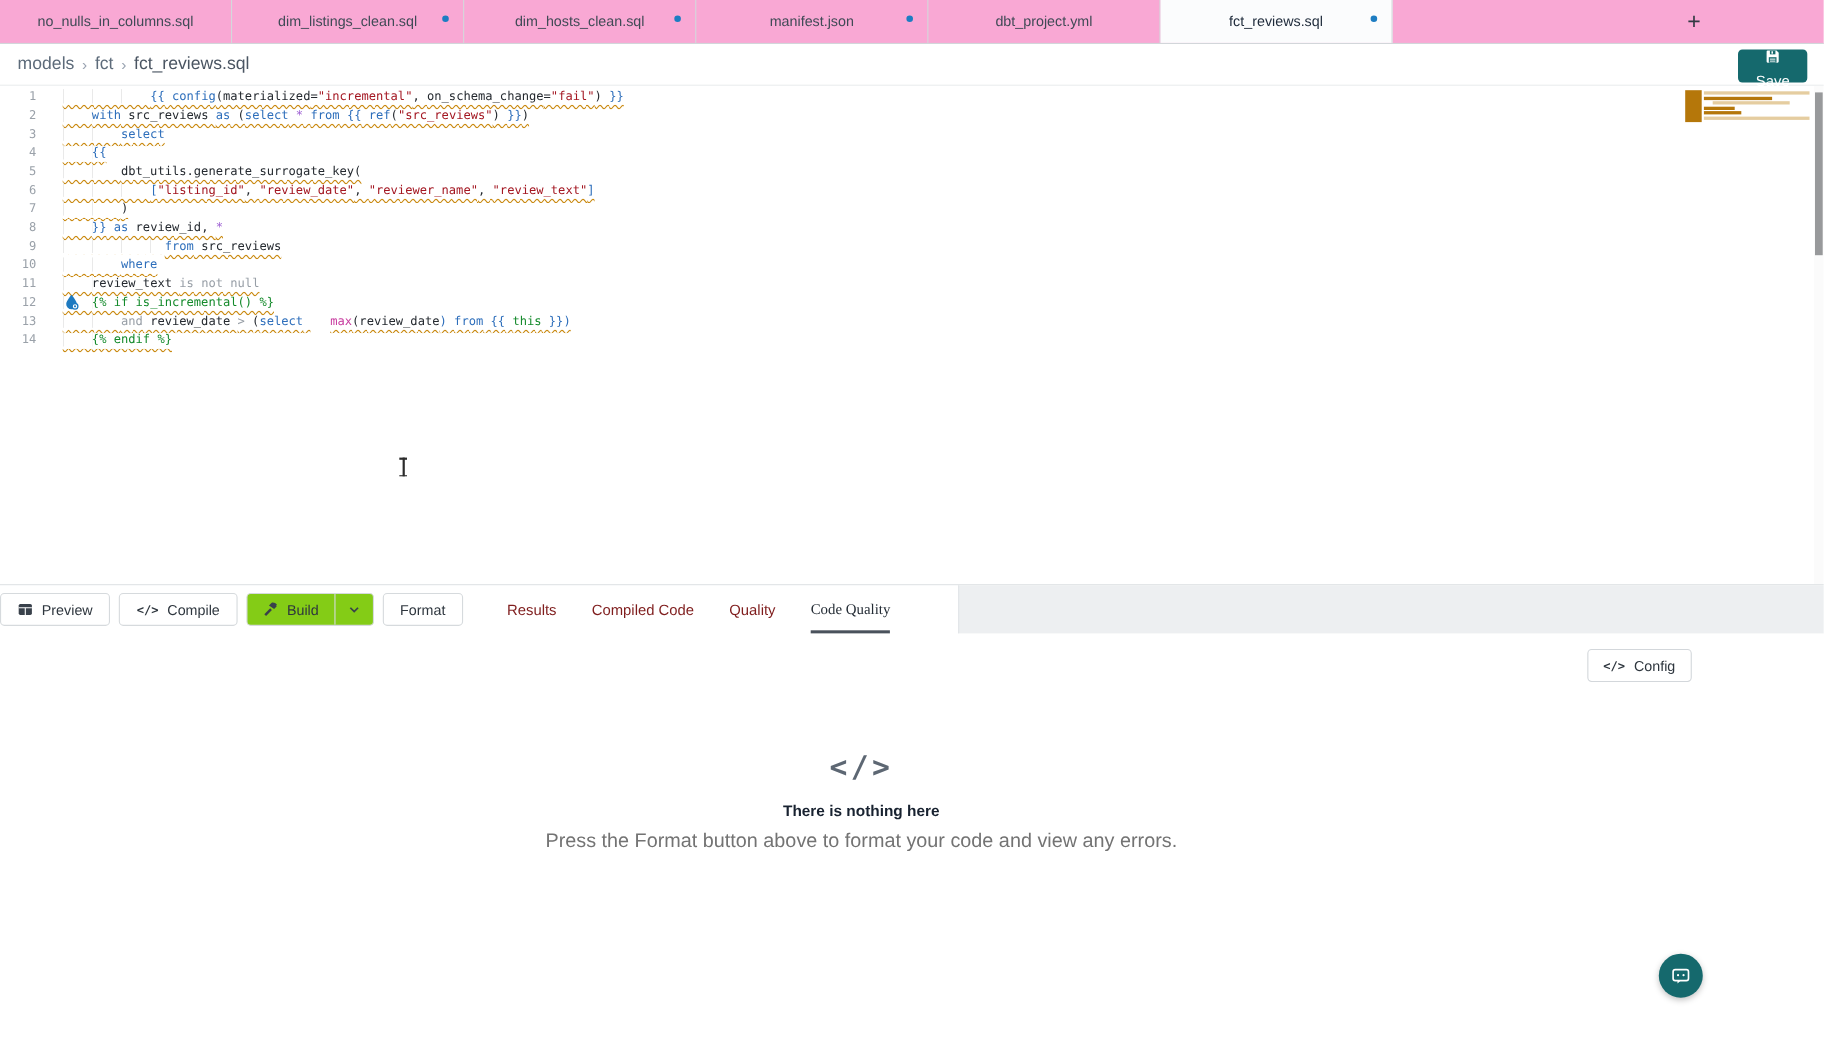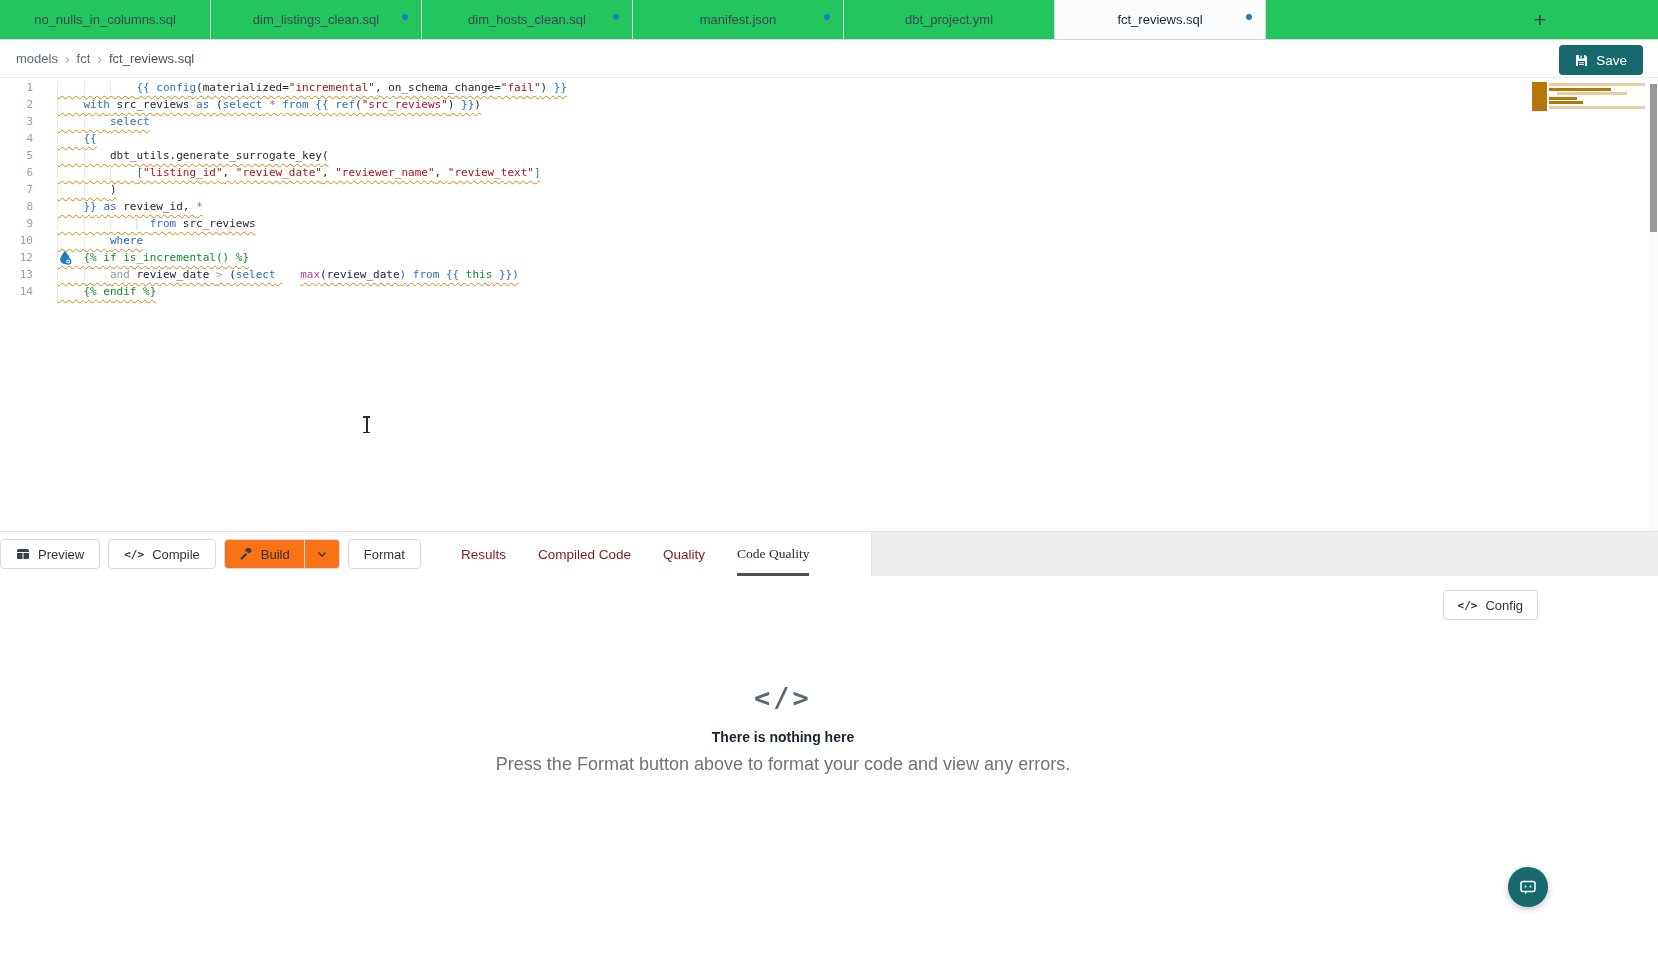--- a/index.html
+++ b/index.html
@@ -1,39 +1,39 @@
 <!DOCTYPE html>
 <html style="--accent: #15696d; --squiggle: #c9880e; --dot: #1d7dc2; --plain: #24292f; --kw: #2d6ebb; --str: #a31621; --jj: #148a2b; --mg: #c73a9e; --dim: #979ea6; --st: #9b5bd2;"><head>
 <meta charset="utf-8">
 <style>
   * { margin:0; padding:0; box-sizing:border-box; }
   html,body { width:1658px; height:955px; overflow:hidden; background:#fff;
     font-family:"Liberation Sans", sans-serif; }
 
   
-  .tabbar { height:40px; background:#22c55e; border-bottom:1px solid #d2d6da;
+  .tabbar { height:40px; background:#f9a8d4; border-bottom:1px solid #d2d6da;
     display:flex; position:relative; }
   .tab { width:211px; flex:none; border-right:1px solid #d4d8db; display:flex;
     align-items:center; justify-content:center; position:relative; font-size:13px;
     color:#404a56; cursor:pointer; }
   .tab.active { background:#fbfcfd; color:#1d2939; }
   .tab .dot { position:absolute; right:13px; top:50%; margin-top:-5.5px; width:5px;
     height:5px; border:3px solid var(--dot); border-radius:50%; background:#fff; }
   .newtab { position:absolute; right:97px; top:0; height:39px; width:42px; display:flex;
     align-items:center; justify-content:center; font-size:21px; color:#323a43; cursor:pointer; }
 
   
   .crumbbar { height:38px; border-bottom:1px solid #e7eaec; display:flex;
     align-items:center; padding:0 16px; position:relative; background:#fff; }
-  .crumb { font-size:13px; color:#5d6b7a; cursor:pointer;text-align:right; }
+  .crumb { font-size:16px; color:#5d6b7a; cursor:pointer;text-align:right; }
   .crumb:last-child { color:#4a5562; }
   .crumb-sep { margin:0 7px; color:#9aa4b2; font-size:14px; }
   .savebtn { position:absolute; right:15px; top:5px; height:30px; background:var(--accent);
     color:#fff; border:none; border-radius:4px; display:flex; align-items:center; gap:8px;
-    padding:0 16px; font-size:13.5px; cursor:pointer; }
+    padding:0 16px; font-size:13.5px; cursor:pointer;flex-direction:column; }
 
   
   .editor { position:relative; height:453px; background:#fff; overflow:hidden; }
   .codewrap { padding-top:1px; }
   .cline { display:flex; height:17px; line-height:17px; position:relative;
     font-family:"DejaVu Sans Mono","Liberation Mono",monospace; font-size:11px; }
   .gut { width:57px; flex:none; text-align:right; padding-right:24px; color:#9aa1a9;
     font-size:11px; }
   .lc { white-space:pre; }
   .sq { text-decoration-line:underline; text-decoration-style:wavy;
@@ -67,21 +67,21 @@
   .ibeam .b { left:1px; bottom:0; width:7px; height:1.5px; }
 
   
   .panelhead { height:45px; border-top:1px solid #dde1e4; display:flex;
     align-items:stretch; background:#fff; }
   .btnrow { display:flex; align-items:center; gap:8px; }
   .btn { height:30px; border:1px solid #d6dadd; border-radius:4px; background:#fff;
     display:flex; align-items:center; gap:8px; padding:0 15px; font-size:13px;
     color:#2e363e; cursor:pointer; white-space:nowrap; }
   .btn .mono { font-family:"DejaVu Sans Mono",monospace; font-weight:bold; font-size:11px; }
-  .splitbtn { height:30px; border:1px solid #d6dadd; border-radius:4px; background:#f97316;
+  .splitbtn { height:30px; border:1px solid #d6dadd; border-radius:4px; background:#84cc16;
     display:flex; align-items:stretch; overflow:hidden; }
   .splitbtn .main { display:flex; align-items:center; gap:8px; padding:0 14px;
     font-size:13px; color:#2e363e; cursor:pointer; }
   .splitbtn .sep { width:1px; background:#d6dadd; }
   .splitbtn .arrow { width:34px; display:flex; align-items:center; justify-content:center;
     cursor:pointer; }
   .ptabs { display:flex; align-items:stretch; margin-left:40px; }
   .ptab { display:flex; align-items:center; margin-right:32px; font-size:13.5px;
     color:#7f1d1d; position:relative; cursor:pointer; white-space:nowrap; }
   .ptab.active { color:#242c35;font-family:Liberation Serif, serif; }
@@ -194,20 +194,24 @@
         <span class="gut">8</span>
         <span class="lc sq"><span class="ind">    </span><span class="tk-kw">}}</span><span class="tk-p"> </span><span class="tk-kw">as</span><span class="tk-p"> review_id, </span><span class="tk-st">*</span></span>
       </div>
       <div class="cline">
         <span class="gut">9</span>
         <span class="lc sq"><span class="ind">              </span><span class="tk-kw">from</span><span class="tk-p"> src_reviews</span></span>
       </div>
       <div class="cline">
         <span class="gut">10</span>
         <span class="lc sq"><span class="ind">        </span><span class="tk-kw">where</span></span>
+      </div>
+      <div class="cline">
+        <span class="gut">11</span>
+        <span class="lc sq"><span class="ind">    </span><span class="tk-p">review_text </span><span class="tk-dim">is</span><span class="tk-p"> </span><span class="tk-dim">not</span><span class="tk-p"> </span><span class="tk-dim">null</span></span>
       </div>
       <div class="cline">
         <span class="gut">12</span>
         <span class="marker"><svg width="14" height="15" viewBox="0 0 14 15">
             <path d="M7 1 C7 1 2.2 6.5 2.2 9.3 a4.8 4.8 0 0 0 9.6 0 C11.8 6.5 7 1 7 1 Z" fill="#1e7ac0"></path>
             <circle cx="10.2" cy="11.5" r="2.6" fill="#fff" stroke="#1e7ac0" stroke-width="1.2"></circle>
             <circle cx="10.2" cy="11.5" r="1" fill="#1e7ac0"></circle>
           </svg></span>
         <span class="lc sq"><span class="ind">    </span><span class="tk-jj">{% if is_incremental() %}</span></span>
       </div>

